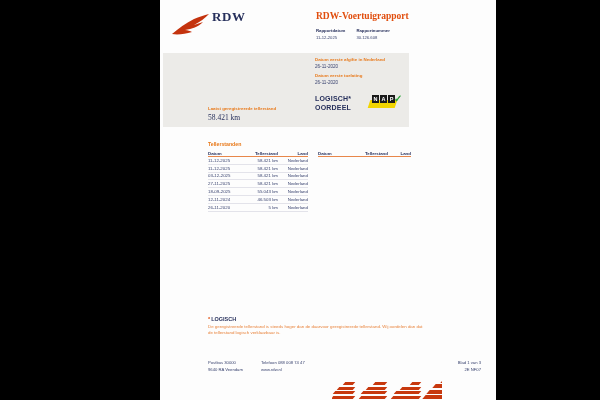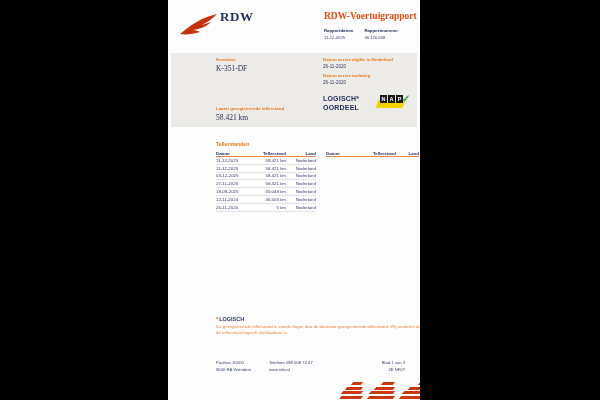--- a/index.html
+++ b/index.html
@@ -10,21 +10,21 @@
     --panel:#ecebe8;
     --page:#fdfdfd;
     --stripe:#c7380e;
     --nap-yellow:#f2d500;
     --nap-green:#2fa43c;
   }
   html,body{margin:0;padding:0;}
   body{width:600px;height:400px;background:#000;overflow:hidden;
        font-family:"Liberation Sans", sans-serif;}
   .stage{position:relative;width:600px;height:400px;background:#000;}
-  .page{position:absolute;left:168px;top:0;width:252px;height:400px;
+  .page{position:absolute;left:160px;top:0;width:336px;height:400px;
         background:var(--page);overflow:hidden;}
 
   
   .logo-wing{position:absolute;left:11px;top:14px;width:38px;height:22px;}
   .logo-text{position:absolute;left:52px;top:9px;font-weight:bold;font-size:13px;
              letter-spacing:.6px;color:var(--navy);
              font-family:"Liberation Serif", serif;}
   .report-title{position:absolute;left:156px;top:11px;font-weight:bold;font-size:9.5px;
                 color:var(--orange);font-family:"Liberation Serif", serif;}
   .meta{position:absolute;left:156px;top:28px;display:flex;gap:11px;}
@@ -99,24 +99,20 @@
         <div class="lbl">Rapportdatum</div>
         <div class="val">11-12-2025</div>
       </div>
       <div>
         <div class="lbl">Rapportnummer</div>
         <div class="val">30.126.608</div>
       </div>
     </div>
 
     <section class="info-panel">
-      <div class="fb fb1">
-        <div class="f-label">Kenteken</div>
-        <div class="f-value">K-351-DF</div>
-      </div>
       <div class="fb fb3">
         <div class="f-label">Laatst geregistreerde tellerstand</div>
         <div class="f-value">58.421 km</div>
       </div>
       <div class="fb fb4">
         <div class="f-label">Datum eerste afgifte in Nederland</div>
         <div class="f-value">26-11-2020</div>
       </div>
       <div class="fb fb5">
         <div class="f-label">Datum eerste toelating</div>

